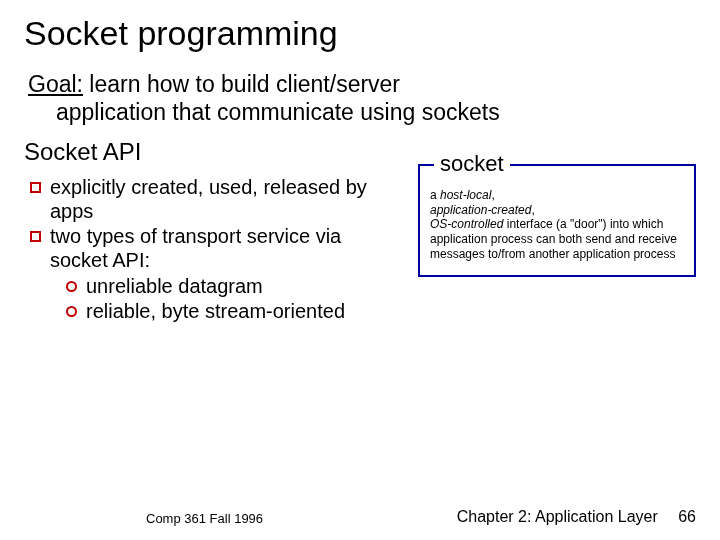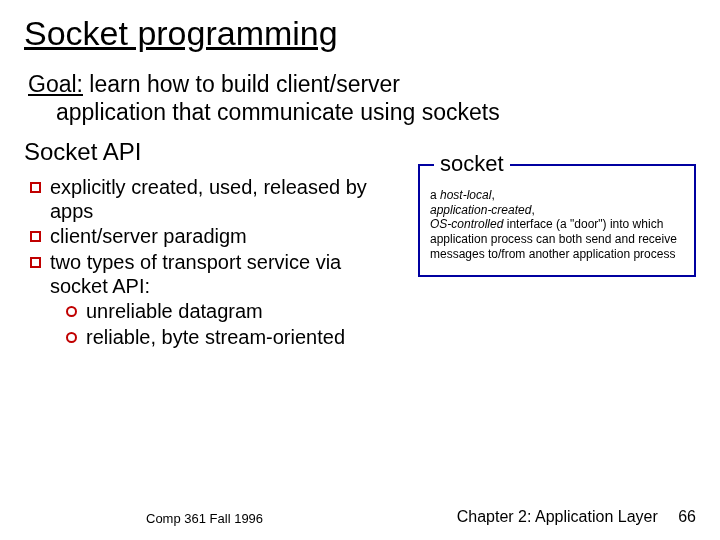--- a/index.html
+++ b/index.html
@@ -8,21 +8,20 @@
     height: 540px;
     background: #fff;
     font-family: "Trebuchet MS", "Comic Sans MS", Verdana, sans-serif;
     color: #000;
     position: relative;
     padding: 14px 24px 10px 24px;
     overflow: hidden;
   }
   .title {
     font-size: 34px;
-    text-decoration: underline;
     margin-bottom: 18px;
     color: #000;
   }
   .goal-line {
     font-size: 23px;
     margin-bottom: 12px;
     padding-left: 4px;
     line-height: 1.2;
   }
   .goal-label { text-decoration: underline; }
@@ -123,21 +122,21 @@
   <span class="goal-label">Goal:</span><span> learn how to build client/server</span><br>
   <span class="goal-indent">application that communicate using sockets</span>
 </div>
 
 <div class="cols">
   <div class="left">
     <div class="api-heading">Socket API</div>
     <ul class="bullet-list">
       <li><span class="sq"></span></li>
       <li><span class="sq"></span><span>explicitly created, used, released by apps</span></li>
-      <li><span class="sq"></span><span>client/server paradigm</span></li>
+      <li><span class="sq"></span></li>
       <li><span class="sq"></span><span>two types of transport service via socket API:</span>
         <ul class="sub-list">
           <li><span class="circ"></span><span>unreliable datagram</span></li>
           <li><span class="circ"></span><span>reliable, byte stream-oriented</span></li>
         </ul>
       </li>
     </ul>
   </div>
 
   <div class="right">

